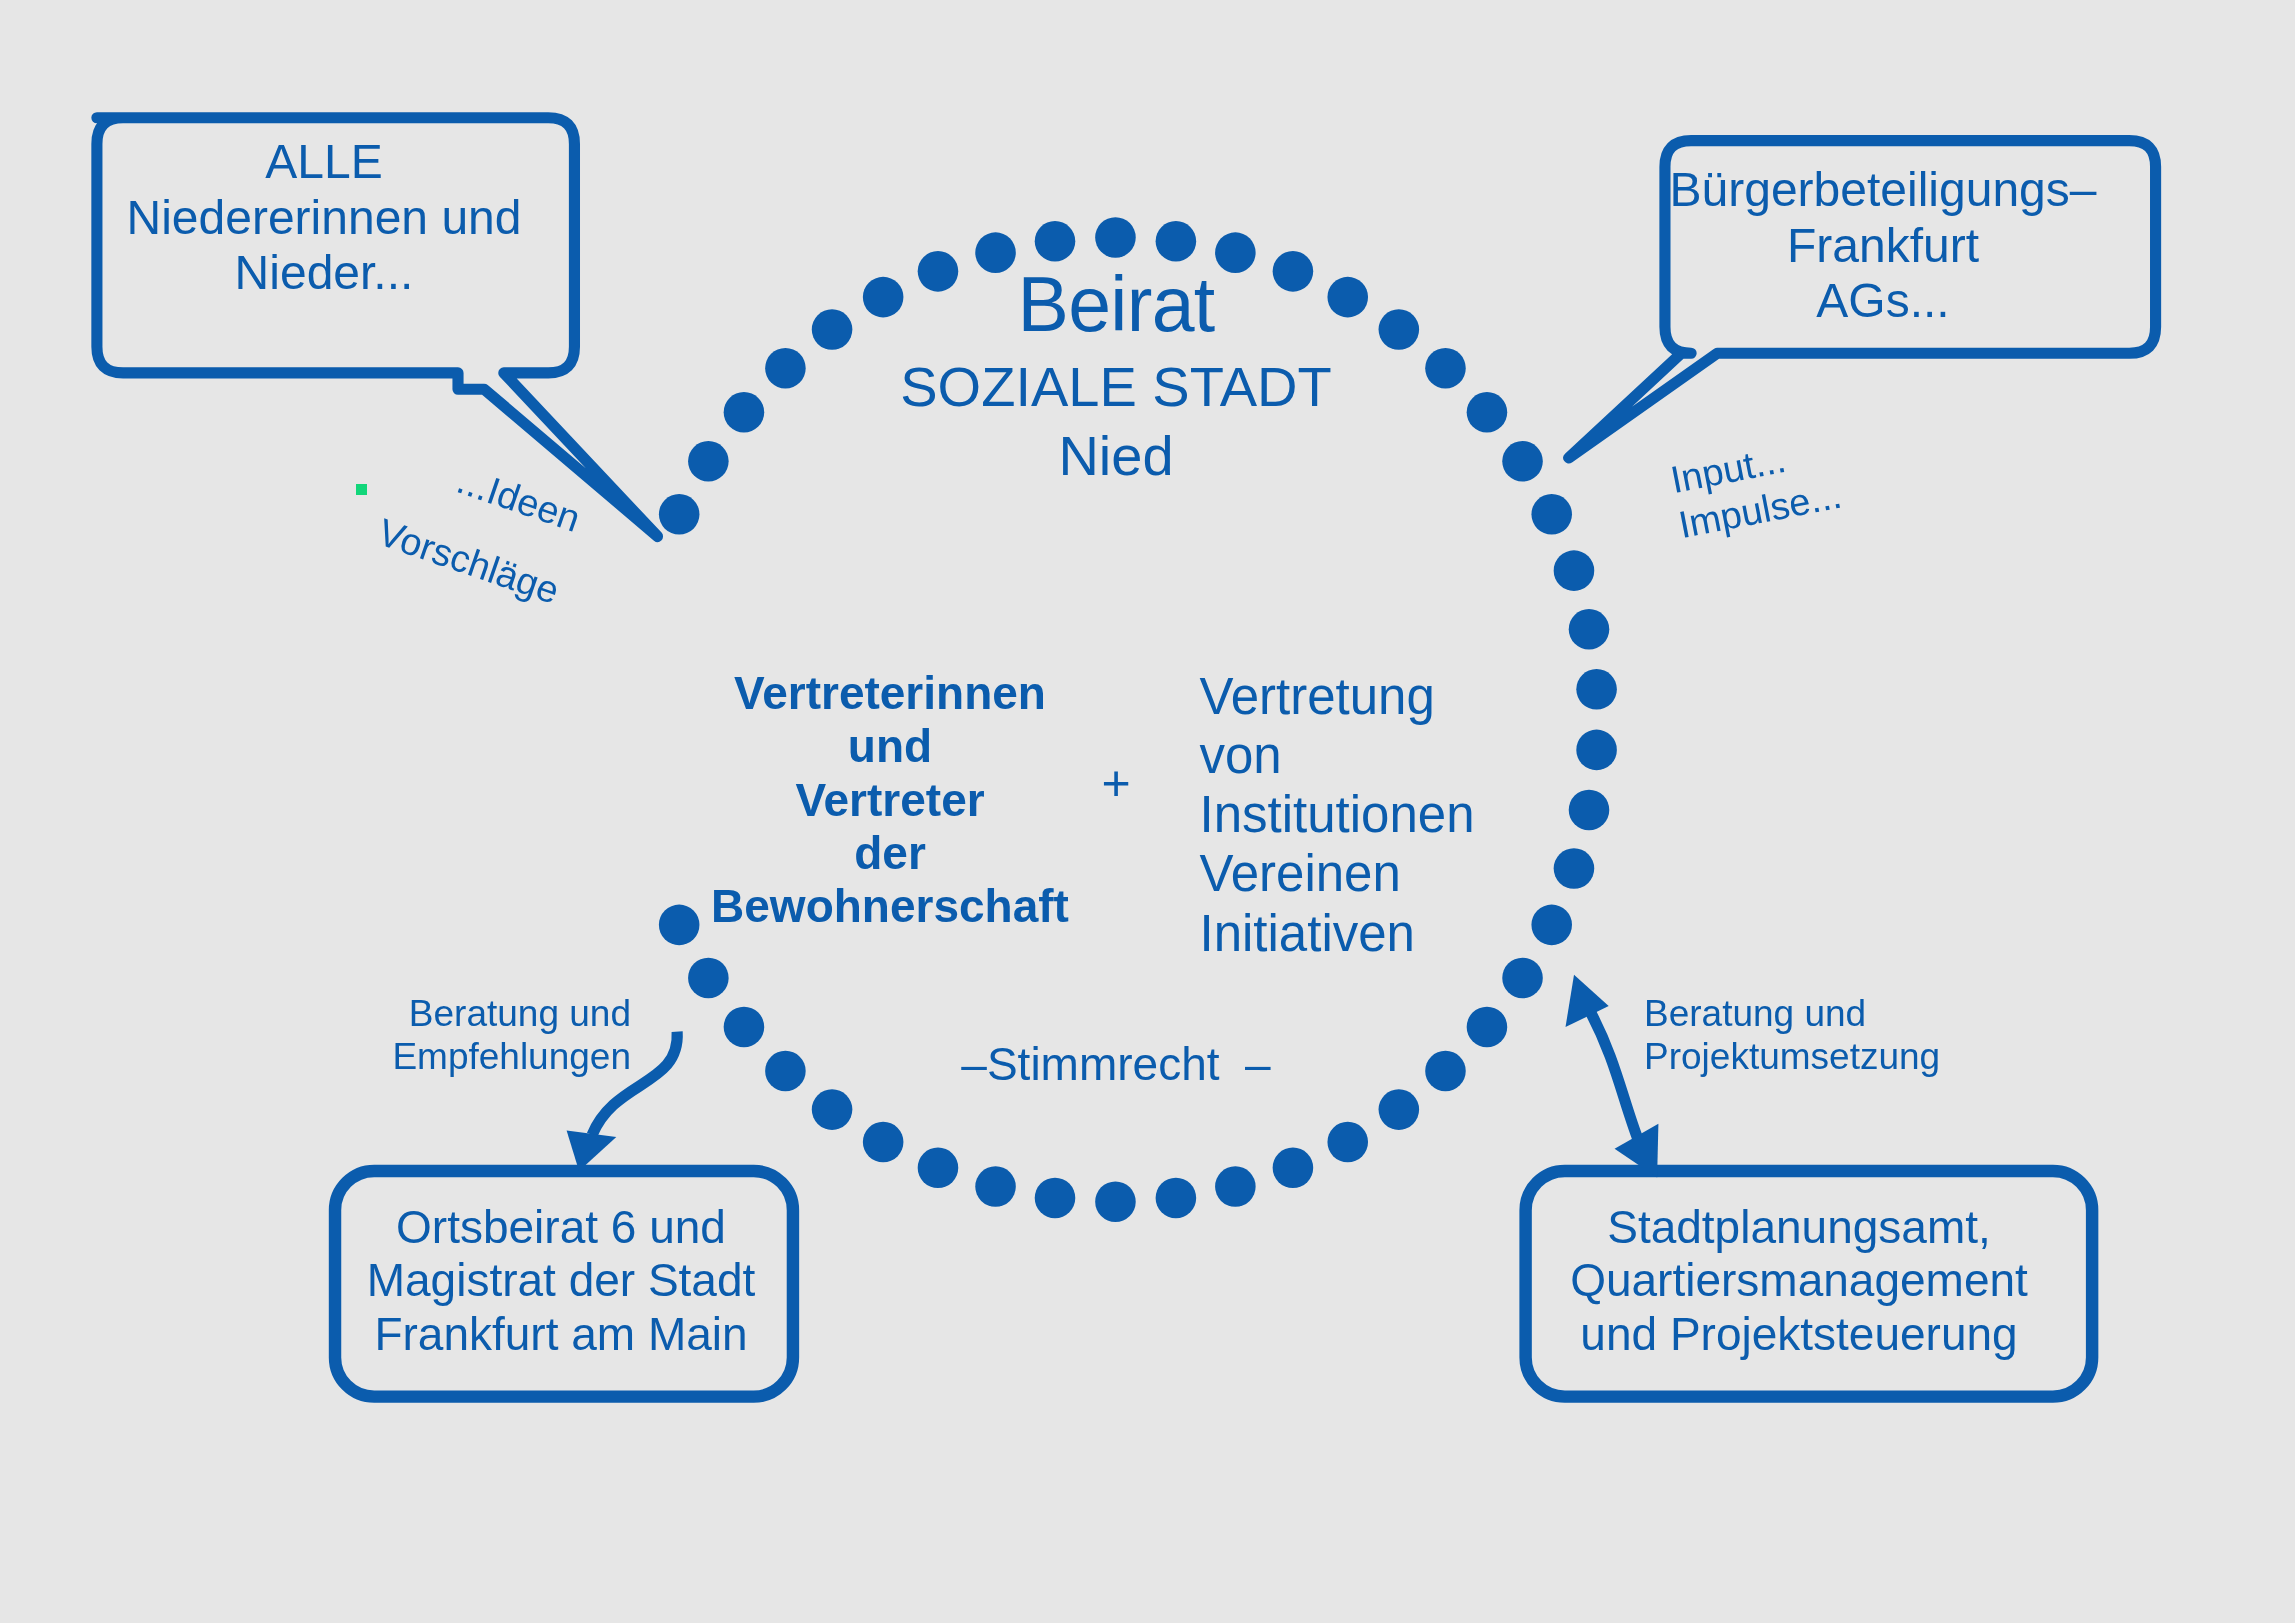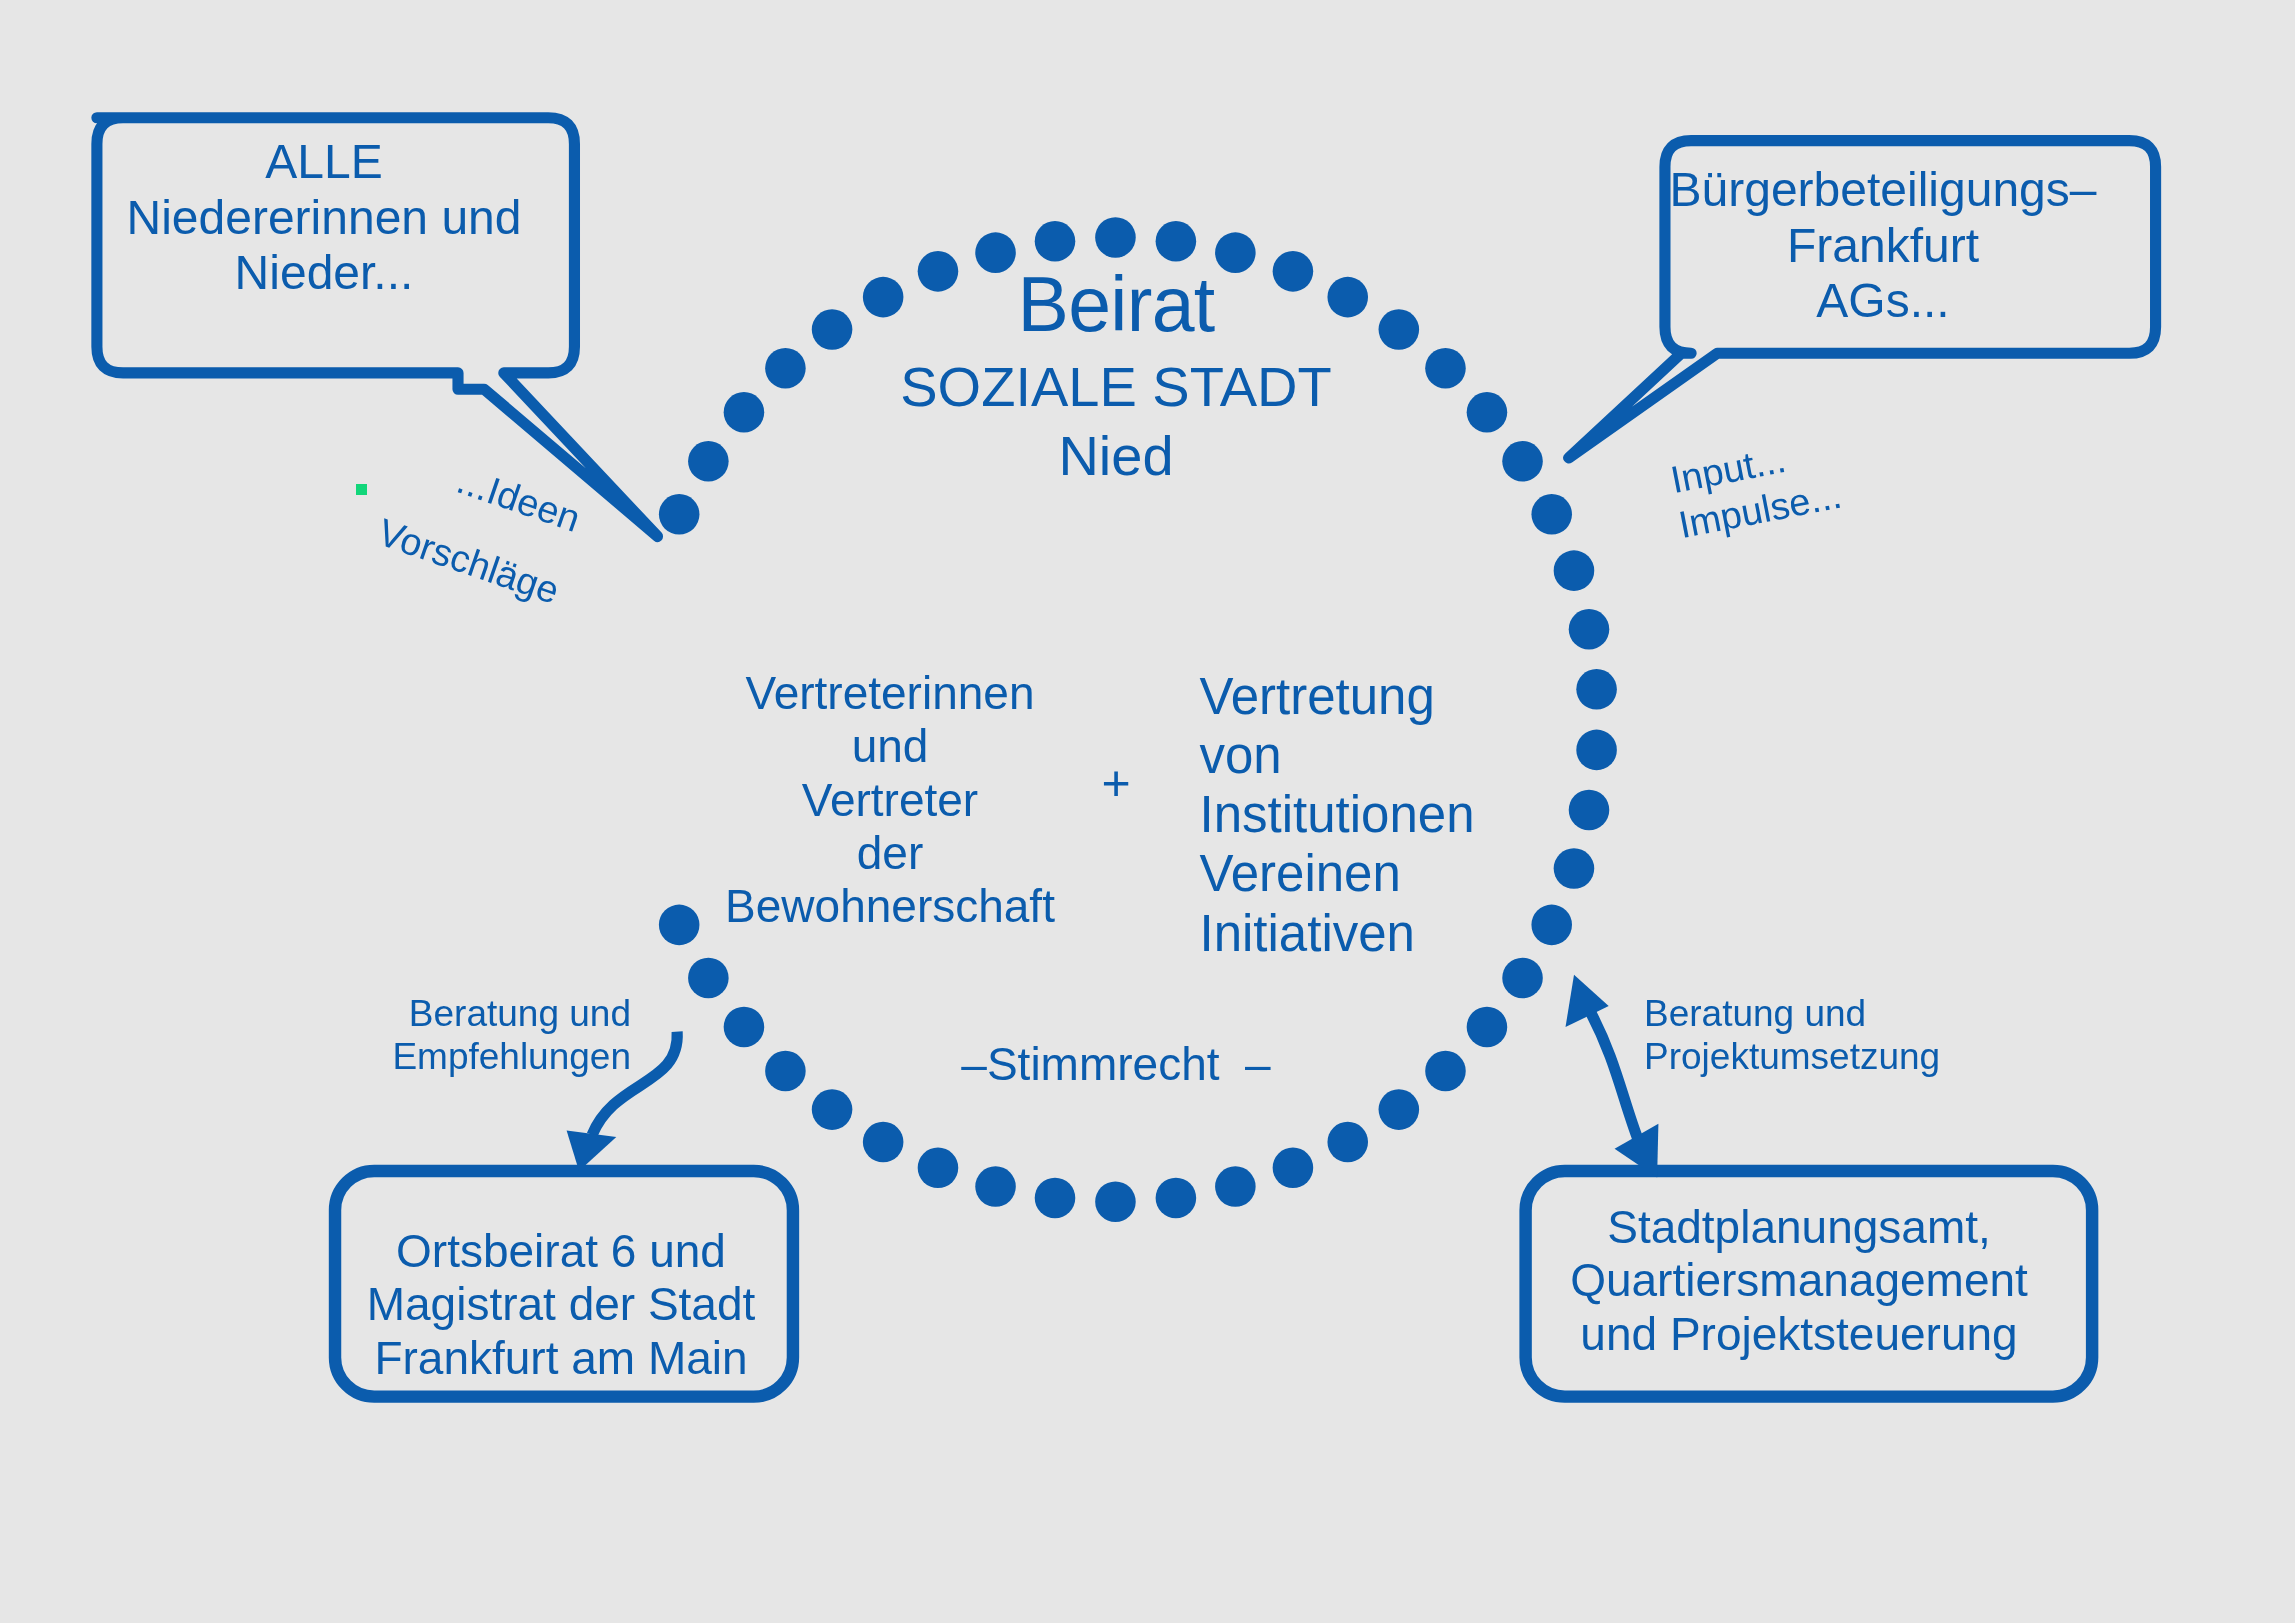--- a/index.html
+++ b/index.html
@@ -52,20 +52,21 @@
     transform: translateX(-50%);
     font-size: 56px;
     text-align: center;
   }
   .col-left {
     left: 890px;
     top: 667px;
     transform: translateX(-50%);
     font-size: 46px;
     text-align: center;
+    font-weight: bold;
   }
   .col-right {
     left: 1337px;
     top: 667px;
     transform: translateX(-50%);
     font-size: 51px;
     text-align: left;
   }
   .plus-sign {
     left: 1116px;
@@ -97,21 +98,20 @@
   }
   
   .box-text {
     text-align: center;
     font-size: 46px;
   }
   .box-bl {
     left: 561px;
     top: 1201px;
     transform: translateX(-50%);
-    margin-top: 24px;
   }
   .box-br {
     left: 1799px;
     top: 1201px;
     transform: translateX(-50%);
   }
   
   .rot-ideen {
     left: 466px;
     top: 458px;

